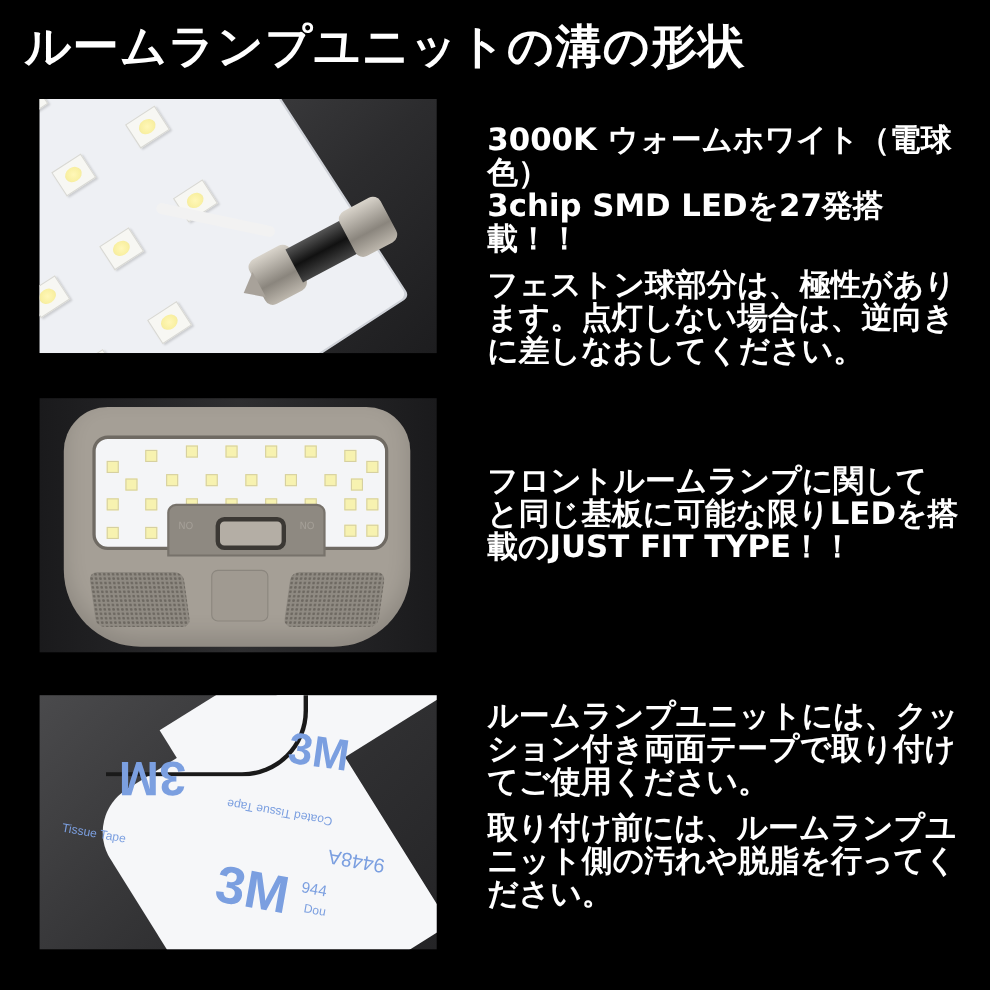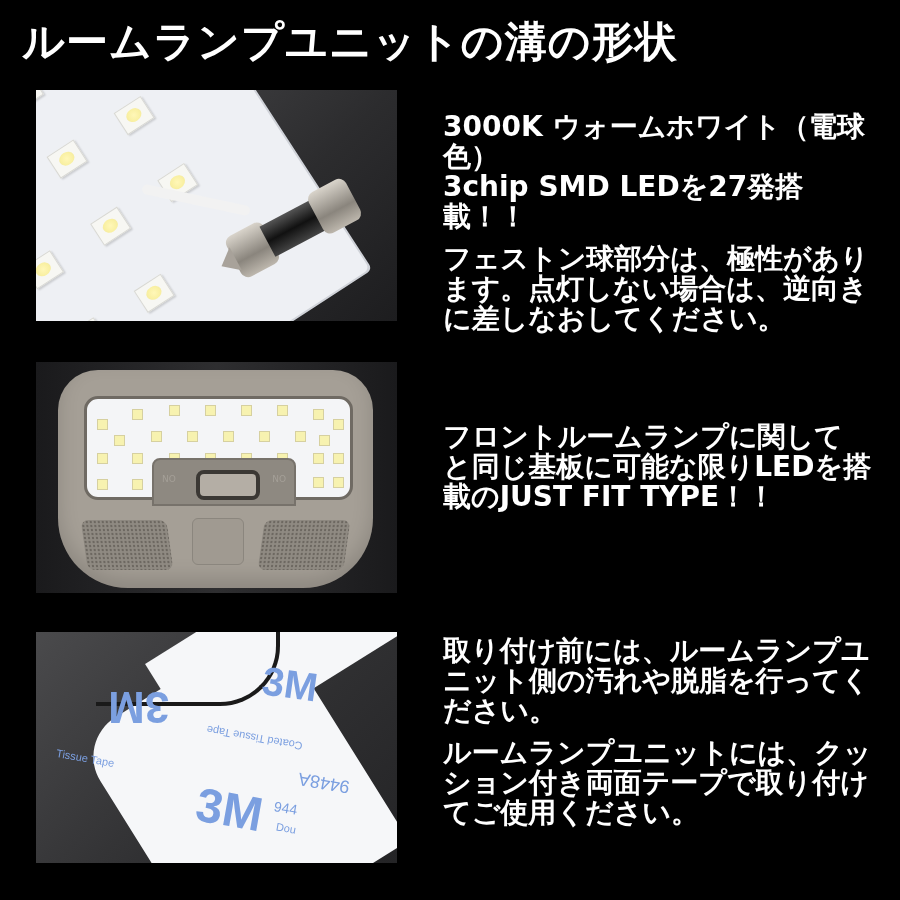--- a/index.html
+++ b/index.html
@@ -154,19 +154,19 @@
   <span class="logo3m" style="left:226px;top:30px;font-size:40px;transform:rotate(8deg)">3M</span>
   <span class="logo3m" style="left:72px;top:50px;font-size:44px;transform:rotate(180deg)">3M</span>
   <span class="logo3m" style="left:160px;top:150px;font-size:48px;transform:rotate(10deg)">3M</span>
   <span class="tapetxt" style="left:262px;top:140px;font-size:18px;transform:rotate(-170deg)">9448A</span>
   <span class="tapetxt" style="left:238px;top:168px;font-size:14px;transform:rotate(10deg)">944</span>
   <span class="tapetxt" style="left:20px;top:120px;transform:rotate(10deg)">Tissue Tape</span>
   <span class="tapetxt" style="left:170px;top:100px;transform:rotate(190deg)">Coated Tissue Tape</span>
   <span class="tapetxt" style="left:240px;top:190px;transform:rotate(10deg)">Dou</span>
 </div>
 <div class="text-block" style="top:636px">
+  <p>ルームランプユニットには、クッ
+ション付き両面テープで取り付け
+てご使用ください。</p>
   <p>取り付け前には、ルームランプユ
 ニット側の汚れや脱脂を行ってく
 ださい。</p>
-  <p>ルームランプユニットには、クッ
-ション付き両面テープで取り付け
-てご使用ください。</p>
 </div>
 
 </body></html>

